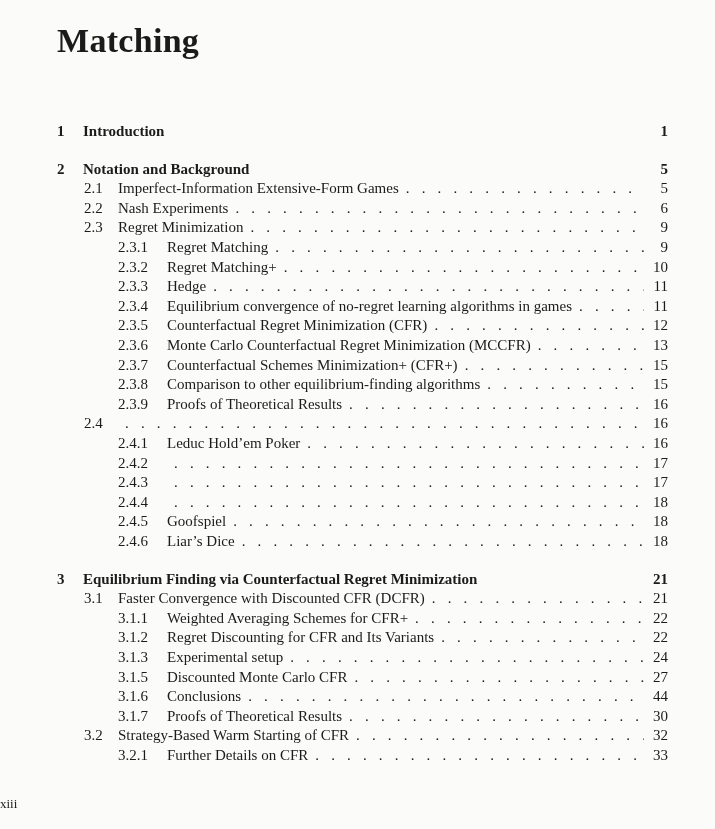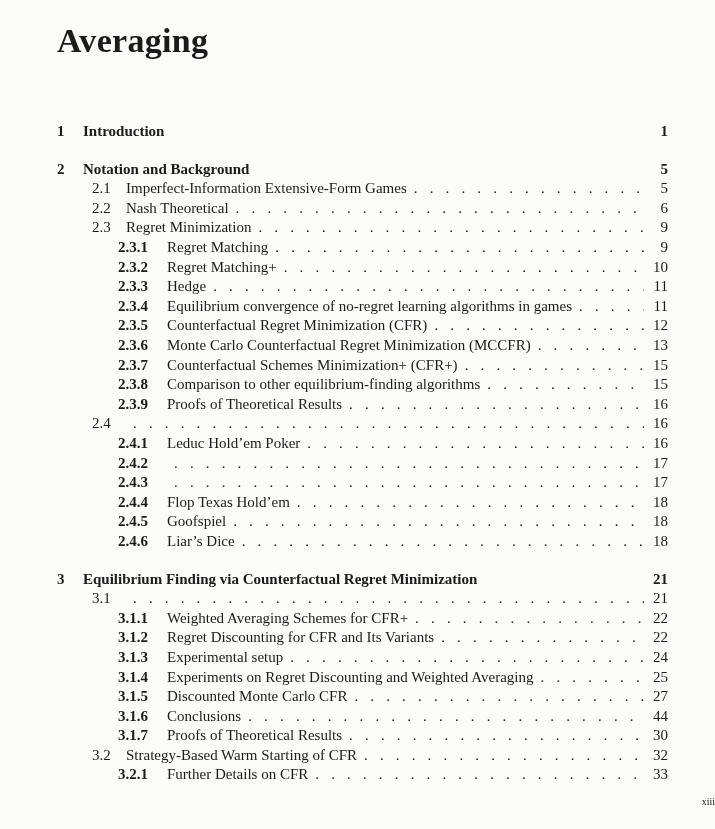--- a/index.html
+++ b/index.html
@@ -61,36 +61,36 @@
     font-weight: bold;
   }
   .toc-row.lvl1:not(:first-child) {
     margin-top: 18px;
   }
   .toc-row.lvl1 .dots::before {
     content: "";
   }
   .toc-row.lvl1 .num { width: 26px; }
   .toc-row.lvl2 { padding-left: 27px; }
-  .toc-row.lvl2 .num { width: 34px; margin-left: 8px; }
+  .toc-row.lvl2 .num { width: 34px; }
   .toc-row.lvl3 { padding-left: 61px; }
-  .toc-row.lvl3 .num { width: 49px; font-weight: bold; }
+  .toc-row.lvl3 .num { width: 49px; }
   .page-footer {
     position: absolute;
     top: 796px;
     left: 0;
     width: 100%;
-    text-align: right;
-    font-size: 10px;
+    text-align: left;
+    font-size: 13px;
   }
 </style>
 </head>
 <body>
 
-<h1 class="page-title">Averaging</h1>
+<h1 class="page-title">Matching</h1>
 
 <div class="toc">
     <div class="toc-row lvl1">
     <span class="num">1</span>
     <span class="ttl">Introduction</span>
     <span class="dots"></span>
     <span class="pg">1</span>
   </div>
     <div class="toc-row lvl1">
     <span class="num">2</span>
@@ -99,21 +99,21 @@
     <span class="pg">5</span>
   </div>
     <div class="toc-row lvl2">
     <span class="num">2.1</span>
     <span class="ttl">Imperfect-Information Extensive-Form Games</span>
     <span class="dots"></span>
     <span class="pg">5</span>
   </div>
     <div class="toc-row lvl2">
     <span class="num">2.2</span>
-    <span class="ttl">Nash Theoretical</span>
+    <span class="ttl">Nash Experiments</span>
     <span class="dots"></span>
     <span class="pg">6</span>
   </div>
     <div class="toc-row lvl2">
     <span class="num">2.3</span>
     <span class="ttl">Regret Minimization</span>
     <span class="dots"></span>
     <span class="pg">9</span>
   </div>
     <div class="toc-row lvl3">
@@ -186,21 +186,20 @@
     <span class="dots"></span>
     <span class="pg">17</span>
   </div>
     <div class="toc-row lvl3">
     <span class="num">2.4.3</span>
     <span class="dots"></span>
     <span class="pg">17</span>
   </div>
     <div class="toc-row lvl3">
     <span class="num">2.4.4</span>
-    <span class="ttl">Flop Texas Hold’em</span>
     <span class="dots"></span>
     <span class="pg">18</span>
   </div>
     <div class="toc-row lvl3">
     <span class="num">2.4.5</span>
     <span class="ttl">Goofspiel</span>
     <span class="dots"></span>
     <span class="pg">18</span>
   </div>
     <div class="toc-row lvl3">
@@ -210,20 +209,21 @@
     <span class="pg">18</span>
   </div>
     <div class="toc-row lvl1">
     <span class="num">3</span>
     <span class="ttl">Equilibrium Finding via Counterfactual Regret Minimization</span>
     <span class="dots"></span>
     <span class="pg">21</span>
   </div>
     <div class="toc-row lvl2">
     <span class="num">3.1</span>
+    <span class="ttl">Faster Convergence with Discounted CFR (DCFR)</span>
     <span class="dots"></span>
     <span class="pg">21</span>
   </div>
     <div class="toc-row lvl3">
     <span class="num">3.1.1</span>
     <span class="ttl">Weighted Averaging Schemes for CFR+</span>
     <span class="dots"></span>
     <span class="pg">22</span>
   </div>
     <div class="toc-row lvl3">
@@ -232,26 +232,20 @@
     <span class="dots"></span>
     <span class="pg">22</span>
   </div>
     <div class="toc-row lvl3">
     <span class="num">3.1.3</span>
     <span class="ttl">Experimental setup</span>
     <span class="dots"></span>
     <span class="pg">24</span>
   </div>
     <div class="toc-row lvl3">
-    <span class="num">3.1.4</span>
-    <span class="ttl">Experiments on Regret Discounting and Weighted Averaging</span>
-    <span class="dots"></span>
-    <span class="pg">25</span>
-  </div>
-    <div class="toc-row lvl3">
     <span class="num">3.1.5</span>
     <span class="ttl">Discounted Monte Carlo CFR</span>
     <span class="dots"></span>
     <span class="pg">27</span>
   </div>
     <div class="toc-row lvl3">
     <span class="num">3.1.6</span>
     <span class="ttl">Conclusions</span>
     <span class="dots"></span>
     <span class="pg">44</span>

